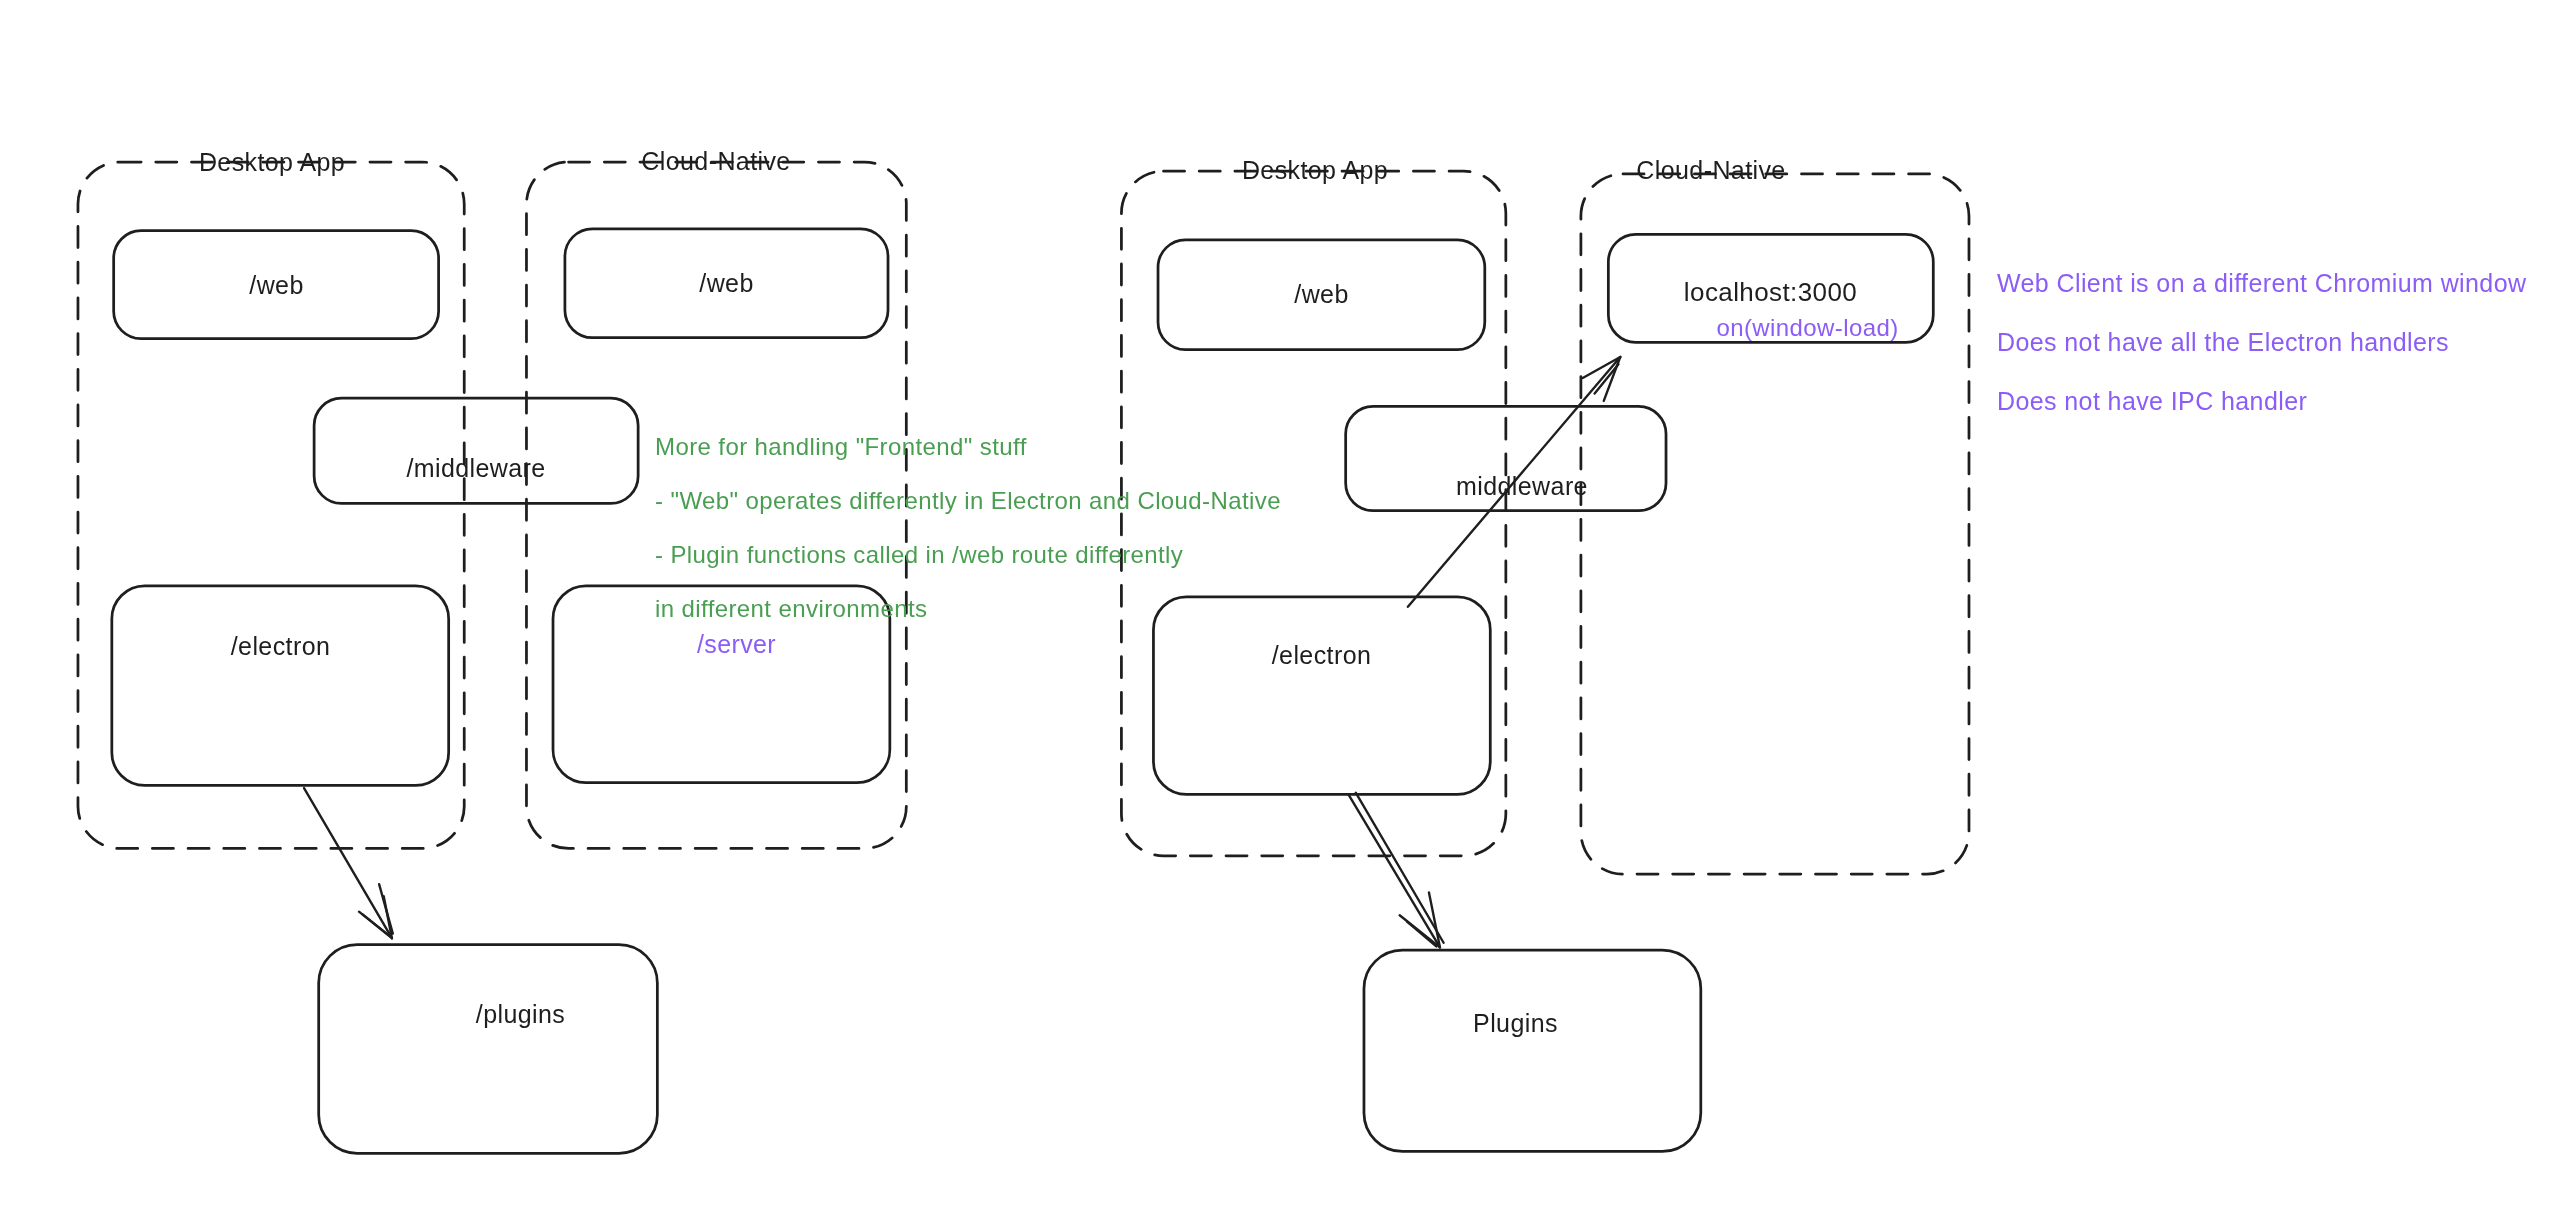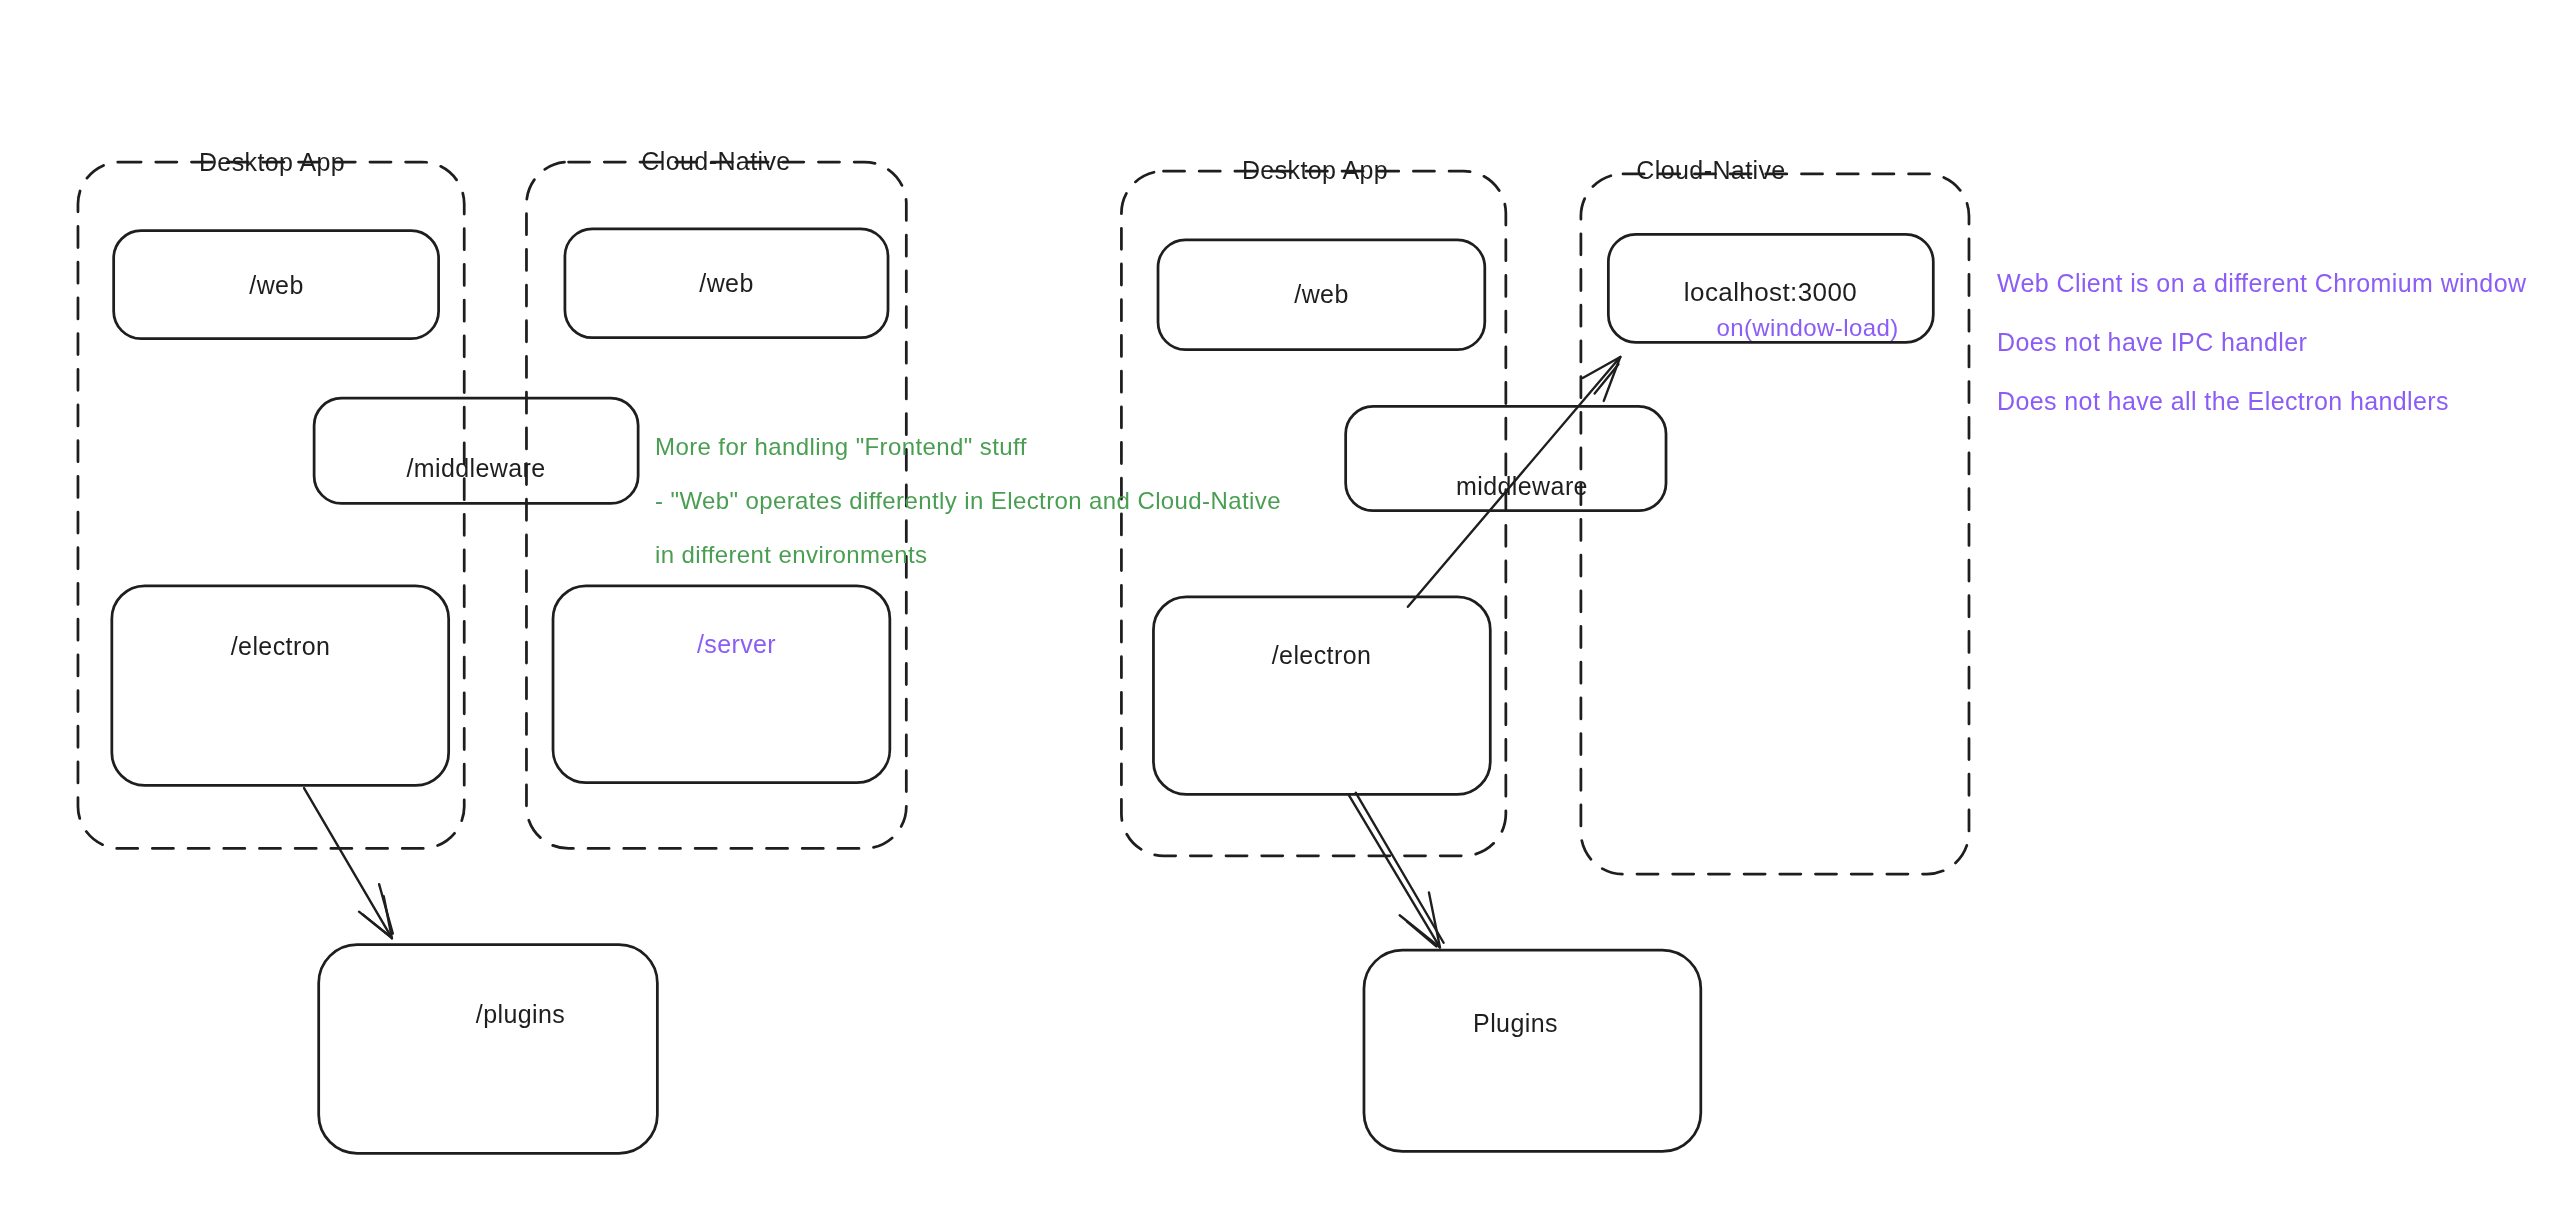--- a/index.html
+++ b/index.html
@@ -72,33 +72,34 @@
   <div class="txt box-label" style="left:112px;top:608px;width:337px;">/electron</div>
   <div class="txt box-label" style="left:319px;top:976px;width:403px;">/plugins</div>
 
   <div class="txt group-title" style="left:716px;top:123px;">Cloud-Native</div>
   <div class="txt box-label" style="left:565px;top:245px;width:323px;">/web</div>
   <div class="txt box-label red" style="left:553px;top:606px;width:337px;padding-left:15px;">/server</div>
 
   <div class="green-note" style="position:absolute;left:655px;top:408px;">
     <div class="txt green note-line" style="position:static;">More for handling "Frontend" stuff</div>
     <div class="txt green note-line" style="position:static;">- "Web" operates differently in Electron and Cloud-Native</div>
+    <div class="txt green note-line" style="position:static;">- Plugin functions called in /web route differently</div>
     <div class="txt green note-line" style="position:static;">in different environments</div>
   </div>
 
   <div class="txt group-title" style="left:1315px;top:132px;">Desktop App</div>
   <div class="txt box-label" style="left:1158px;top:256px;width:327px;">/web</div>
   <div class="txt box-label" style="left:1346px;top:448px;width:352px;">middleware</div>
   <div class="txt box-label" style="left:1153px;top:617px;width:337px;">/electron</div>
   <div class="txt box-label" style="left:1364px;top:985px;width:303px;">Plugins</div>
 
   <div class="txt group-title" style="left:1711px;top:132px;">Cloud-Native</div>
   <div class="txt box-label" style="left:1608px;top:253px;width:325px;font-size:26px;">localhost:3000</div>
   <div class="txt box-label red" style="left:1645px;top:290px;width:325px;font-size:24px;">on(window-load)</div>
 
   <div class="red-note" style="position:absolute;left:1997px;top:242px;">
     <div class="txt red note-line" style="position:static;">Web Client is on a different Chromium window</div>
+    <div class="txt red note-line" style="position:static;">Does not have all the Electron handlers</div>
     <div class="txt red note-line" style="position:static;">Does not have IPC handler</div>
-    <div class="txt red note-line" style="position:static;">Does not have all the Electron handlers</div>
   </div>
 
 </div>
 
 
 </body></html>

